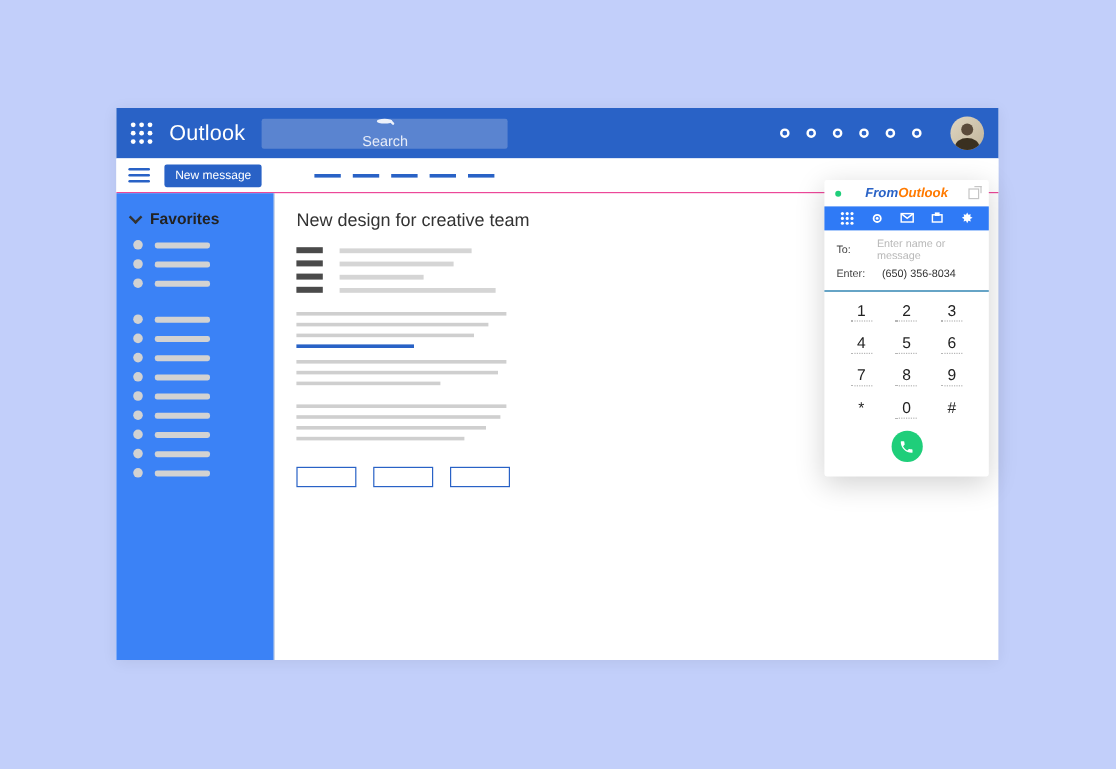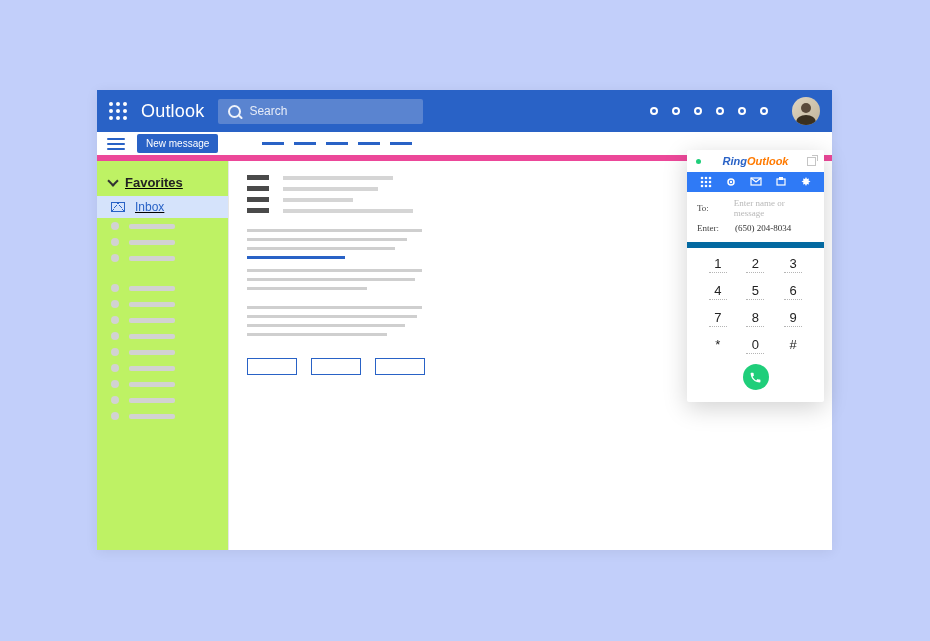--- a/index.html
+++ b/index.html
@@ -46,20 +46,21 @@
     letter-spacing:.2px;
   }
   .searchbox {
     display:flex; align-items:center;
     background:#5a84d0;
     height:25px;
     border-radius:2px;
     padding:0 10px;
     width:205px;
     gap:8px;
+    flex-direction:column;
   }
   .search-icon {
     width:13px;height:13px;
     border:2px solid #fff;
     border-radius:50%;
     position:relative;
     opacity:.9;
   }
   .search-icon::after{
     content:"";
@@ -86,21 +87,21 @@
     content:"";position:absolute;left:50%;top:6px;transform:translateX(-50%);
     width:10px;height:10px;background:#5a4a3a;border-radius:50%;
   }
   .avatar::after{
     content:"";position:absolute;left:50%;bottom:-4px;transform:translateX(-50%);
     width:20px;height:14px;background:#3a3020;border-radius:50% 50% 0 0;
   }
   
   .subbar{
     height:29px;
-    border-bottom:6px solid #ec4899;
+    border-bottom:1px solid #ec4899;
     background:#fff;
     display:flex;align-items:center;
     padding:0 10px;
     gap:12px;
   }
   .hamburger{
     display:flex;flex-direction:column;gap:3px;
     width:18px;
   }
   .hamburger span{height:2px;background:#2962c6;border-radius:1px;}
@@ -111,25 +112,24 @@
   .cmd-ph{display:flex;gap:10px;}
   .cmd-ph span{
     width:22px;height:3px;background:#2962c6;
   }
   
   .body-area{
     flex:1;display:flex;min-height:0;
   }
   .sidebar{
     width:132px;
-    background:#bef264;
+    background:#3b82f6;
     border-right:1px solid #e6e6e6;
     padding:8px 0;
     font-size:13px;
-    text-decoration:underline;
   }
   .sb-section{
     display:flex;align-items:center;gap:8px;
     padding:6px 12px 6px 12px;
     color:#222;font-weight:600;font-size:13px;
   }
   .chev{
     width:8px;height:8px;border-left:2px solid #333;border-bottom:2px solid #333;
     transform:rotate(-45deg);margin-top:-3px;
   }
@@ -195,21 +195,21 @@
   .rc-brand{font-size:11px;font-weight:700;font-style:italic;}
   .rc-brand .r1{color:#2962c6;}
   .rc-brand .r2{color:#ff7a00;}
   .rc-tabs{
     height:20px;background:#2f7af6;display:flex;align-items:center;justify-content:space-around;
     padding:0 6px;
   }
   .rc-tab{
     width:12px;height:12px;display:flex;align-items:center;justify-content:center;
   }
-  .rc-fields{padding:6px 10px 4px 10px;border-bottom:6px solid #0369a1;font-family:Liberation Serif, serif;}
+  .rc-fields{padding:6px 10px 4px 10px;border-bottom:1px solid #0369a1;}
   .rc-row{display:flex;align-items:center;gap:6px;margin-bottom:5px;}
   .rc-lbl{color:#444;width:32px;font-size:9px;}
   .rc-placeholder{color:#b8b8b8;font-size:9px;}
   .rc-val{color:#333;font-size:9px;}
   .rc-pad{
     padding:8px 12px 12px 12px;
     display:grid;
     grid-template-columns:repeat(3,1fr);
     justify-items:center;
     row-gap:10px;
@@ -278,24 +278,20 @@
     </div>
   </div>
 
   <div class="body-area">
 
     <div class="sidebar">
       <div class="sb-section">
         <div class="chev"></div>
         <span>Favorites</span>
       </div>
-      <div class="sb-item selected">
-        <div class="mail-icon"></div>
-        <span class="sb-label">Inbox</span>
-      </div>
       <div class="sb-item">
           <div class="sb-bullet"></div>
           <div class="sb-line"></div>
         </div>
       <div class="sb-item">
           <div class="sb-bullet"></div>
           <div class="sb-line"></div>
         </div>
       <div class="sb-item">
           <div class="sb-bullet"></div>
@@ -334,20 +330,21 @@
           <div class="sb-bullet"></div>
           <div class="sb-line"></div>
         </div>
       <div class="sb-item">
           <div class="sb-bullet"></div>
           <div class="sb-line"></div>
         </div>
     </div>
 
     <div class="reading">
+      <div class="msg-title">New design for creative team</div>
       <div>
         <div class="meta-row">
             <div class="meta-dark"></div>
             <div class="meta-light" style="width:110px"></div>
           </div>
         <div class="meta-row">
             <div class="meta-dark"></div>
             <div class="meta-light" style="width:95px"></div>
           </div>
         <div class="meta-row">
@@ -379,21 +376,21 @@
         <div class="action-btn"></div>
       </div>
     </div>
   </div>
 </div>
 
 <div class="rc-widget">
   <div class="rc-head">
     <div class="rc-dot"></div>
     <div class="rc-brand">
-      <span class="r1">Ring</span><span class="r2">Outlook</span>
+      <span class="r1">From</span><span class="r2">Outlook</span>
     </div>
     <div class="rc-popout"></div>
   </div>
   <div class="rc-tabs">
     <div class="rc-tab">
       <svg viewBox="0 0 12 12">
           <circle cx="2" cy="2" r="1.3"></circle>
           <circle cx="6" cy="2" r="1.3"></circle>
           <circle cx="10" cy="2" r="1.3"></circle>
           <circle cx="2" cy="6" r="1.3"></circle>
@@ -428,21 +425,21 @@
         </svg>
     </div>
   </div>
   <div class="rc-fields">
     <div class="rc-row">
       <span class="rc-lbl">To:</span>
       <span class="rc-placeholder">Enter name or message</span>
     </div>
     <div class="rc-row">
       <span class="rc-lbl">Enter:</span>
-      <span class="rc-val">(650) 204-8034</span>
+      <span class="rc-val">(650) 356-8034</span>
     </div>
   </div>
   <div class="rc-pad">
     <div class="rc-key">1</div>
     <div class="rc-key">2</div>
     <div class="rc-key">3</div>
     <div class="rc-key">4</div>
     <div class="rc-key">5</div>
     <div class="rc-key">6</div>
     <div class="rc-key">7</div>

